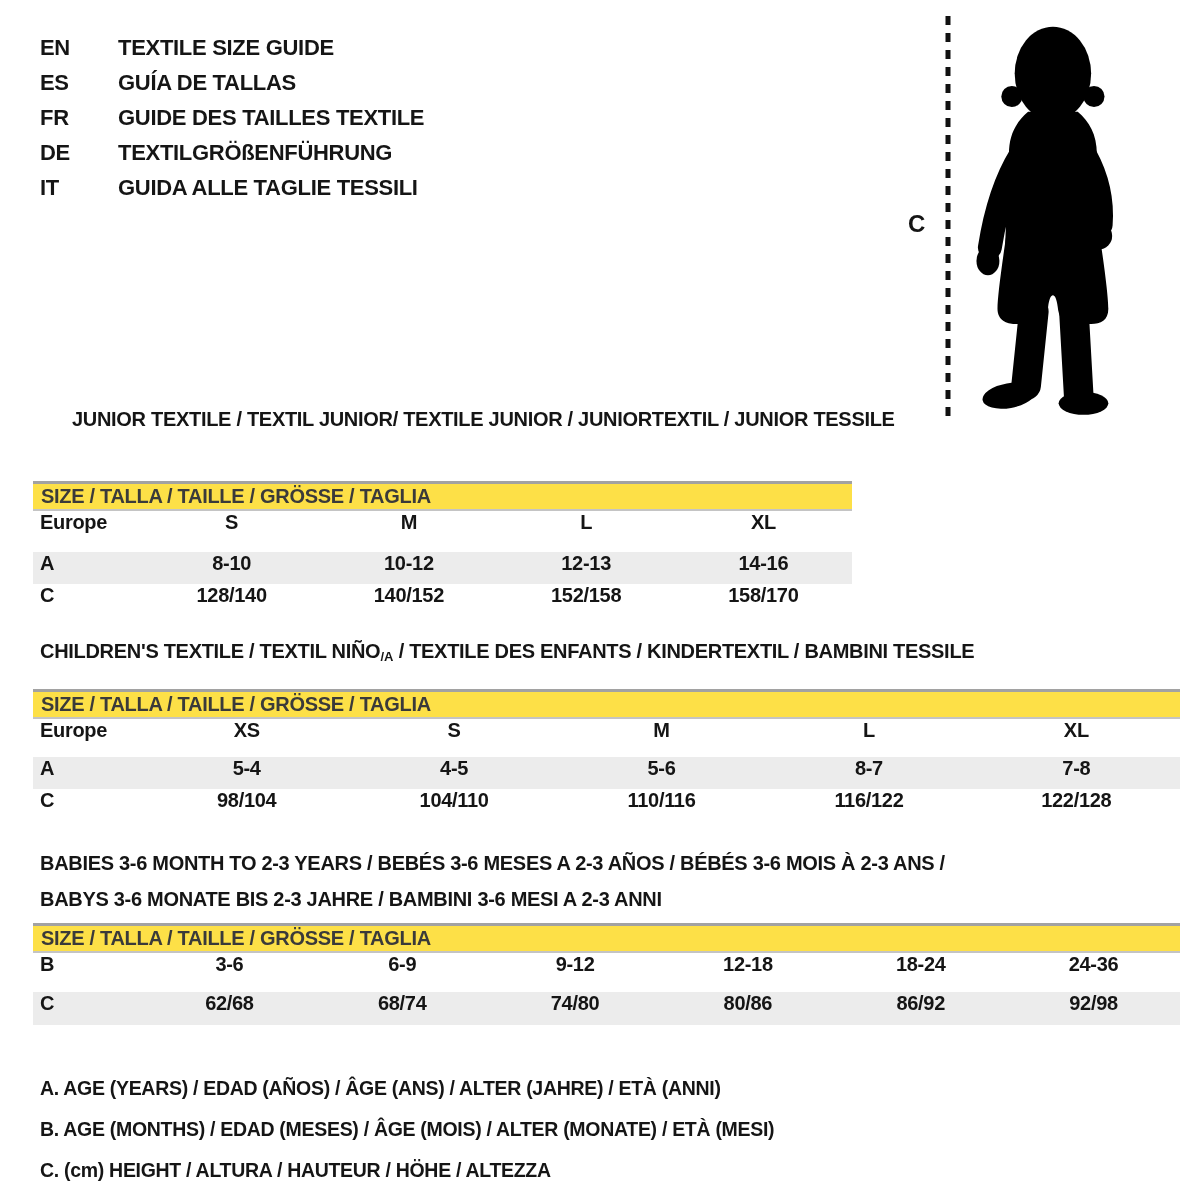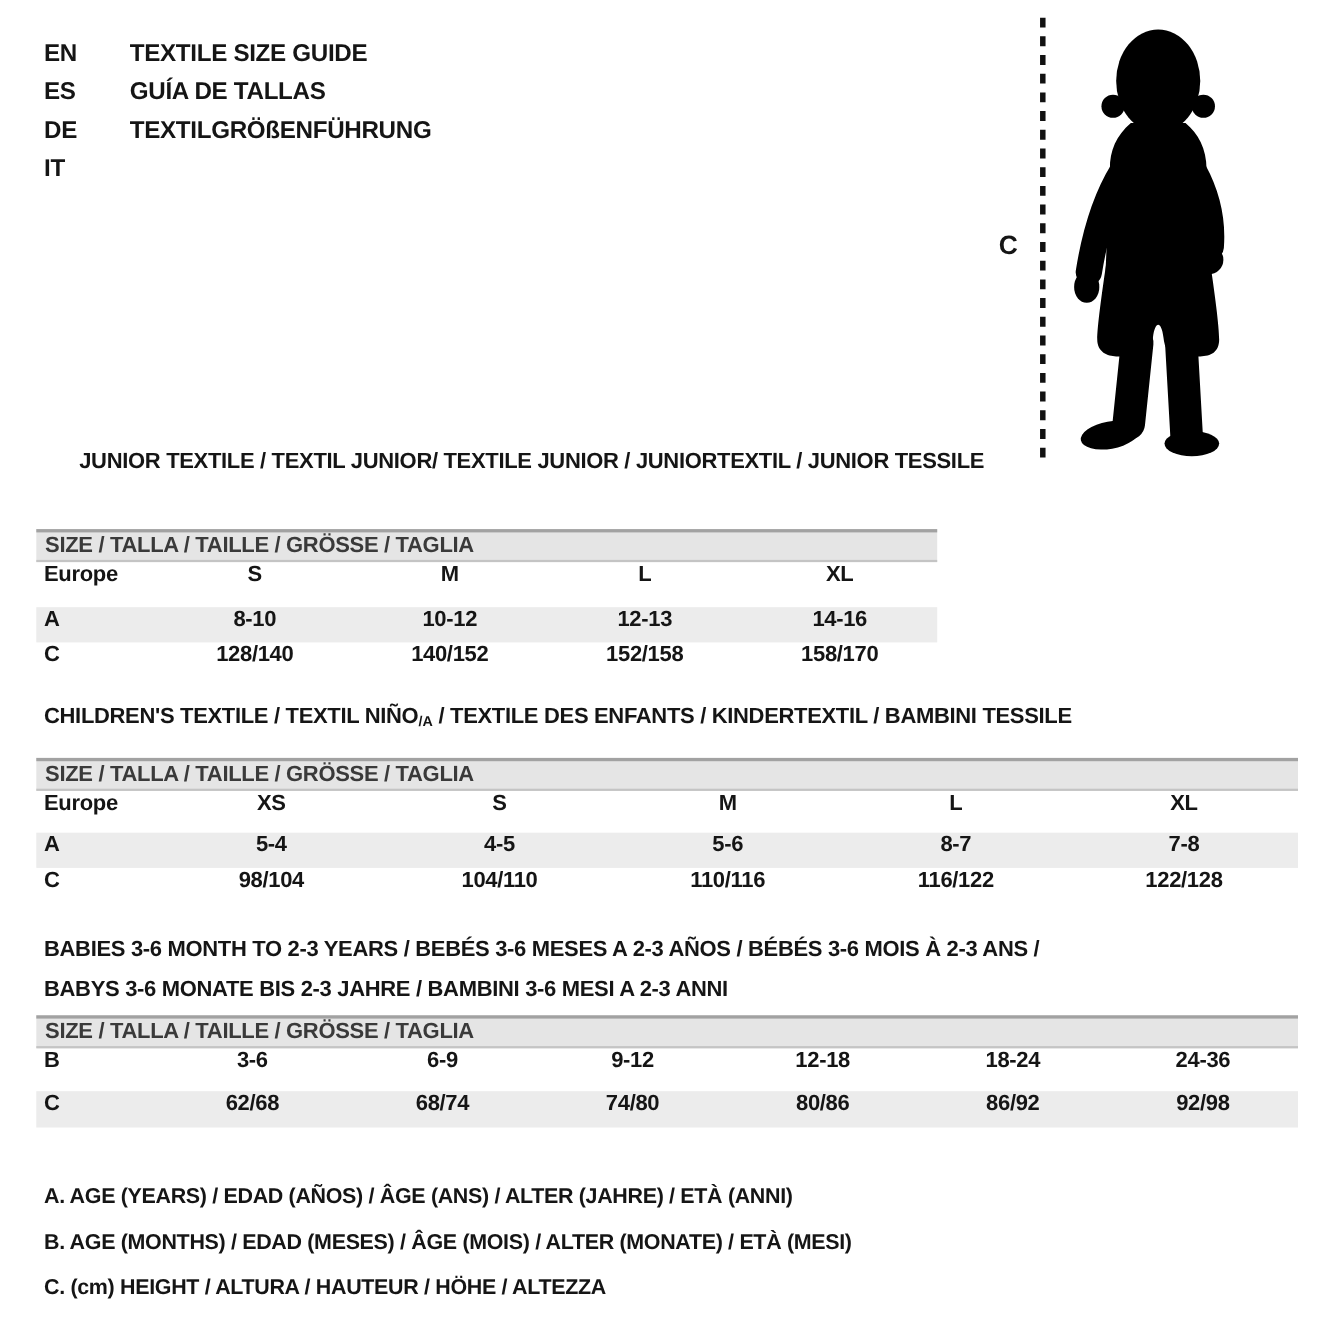--- a/index.html
+++ b/index.html
@@ -27,21 +27,21 @@
   #babies-title{top:845px;line-height:36px;}
   .subAB{font-size:13px;vertical-align:-3px;letter-spacing:0;}
 
   
   .size-table{position:absolute;left:33px;}
   #junior-table{top:481px;width:819px;}
   #children-table{top:689px;width:1147px;}
   #babies-table{top:923px;width:1147px;}
 
   .size-bar{
-    box-sizing:border-box;height:30px;background:#e5e5e5;
+    box-sizing:border-box;height:30px;background:#fde047;
     border-top:3px solid #a2a2a2;border-bottom:2px solid #c4c4c4;
     display:flex;align-items:center;padding-left:8px;
     font-size:20px;color:#3a3a3a;
   }
   .trow{display:flex;align-items:flex-start;font-size:20px;}
   .trow .lbl{width:110px;box-sizing:border-box;padding-left:7px;text-align:left;}
   .trow .cell{flex:1;text-align:center;}
   .trow.shade{background:#ececec;}
   .h41{height:41px;}
   .h38{height:38px;}
@@ -60,25 +60,30 @@
   <div class="langs">
     <div class="lang-row">
       <span class="lang-code">EN</span>
       <span>TEXTILE SIZE GUIDE</span>
     </div>
     <div class="lang-row">
       <span class="lang-code">ES</span>
       <span>GUÍA DE TALLAS</span>
     </div>
     <div class="lang-row">
+      <span class="lang-code">FR</span>
+      <span>GUIDE DES TAILLES TEXTILE</span>
+    </div>
+    <div class="lang-row">
       <span class="lang-code">DE</span>
       <span>TEXTILGRÖßENFÜHRUNG</span>
     </div>
     <div class="lang-row">
       <span class="lang-code">IT</span>
+      <span>GUIDA ALLE TAGLIE TESSILI</span>
     </div>
   </div>
 
   <svg class="fig-dash" viewBox="0 0 8 402" xmlns="http://www.w3.org/2000/svg">
     <line x1="4" y1="0" x2="4" y2="402" stroke="#111111" stroke-width="5" stroke-dasharray="9 8"></line>
   </svg>
 
   <div class="fig-c">C</div>
 
   <svg class="fig-sil" viewBox="0 0 180 410" xmlns="http://www.w3.org/2000/svg">

